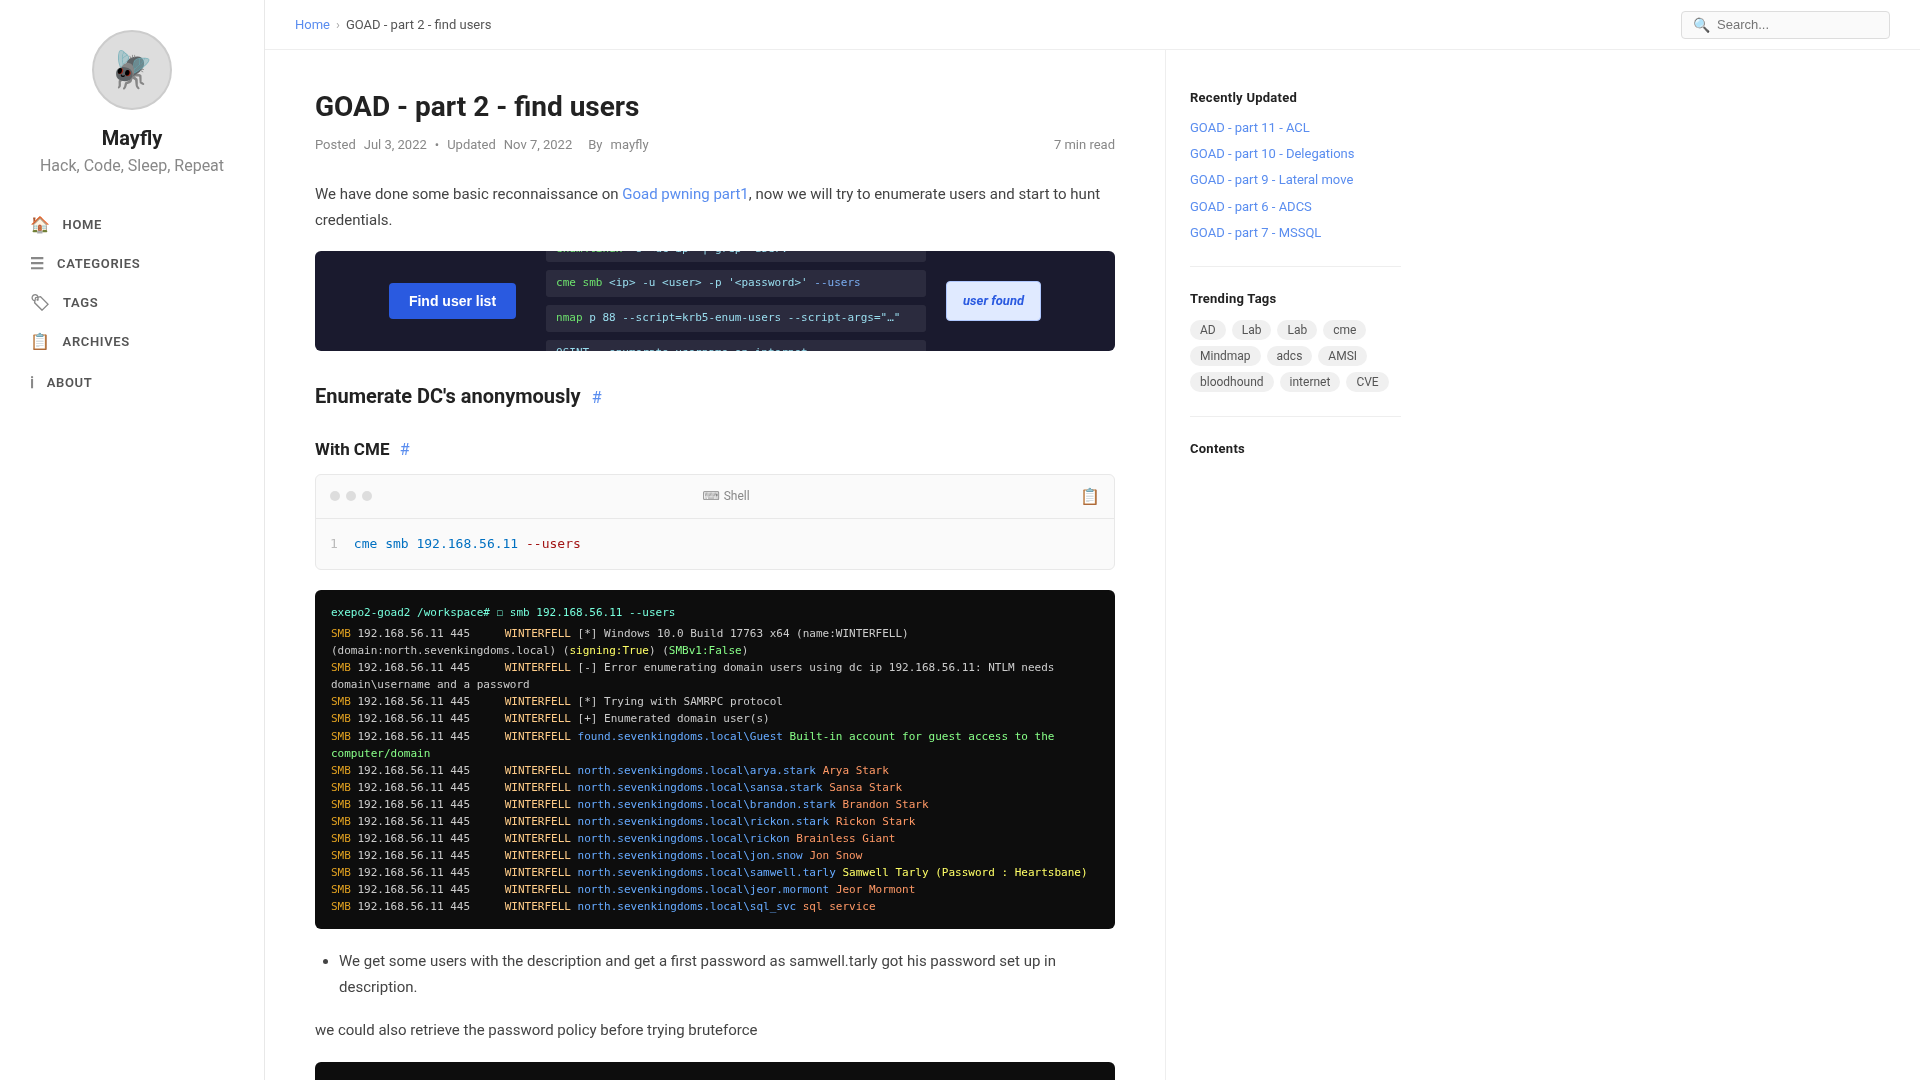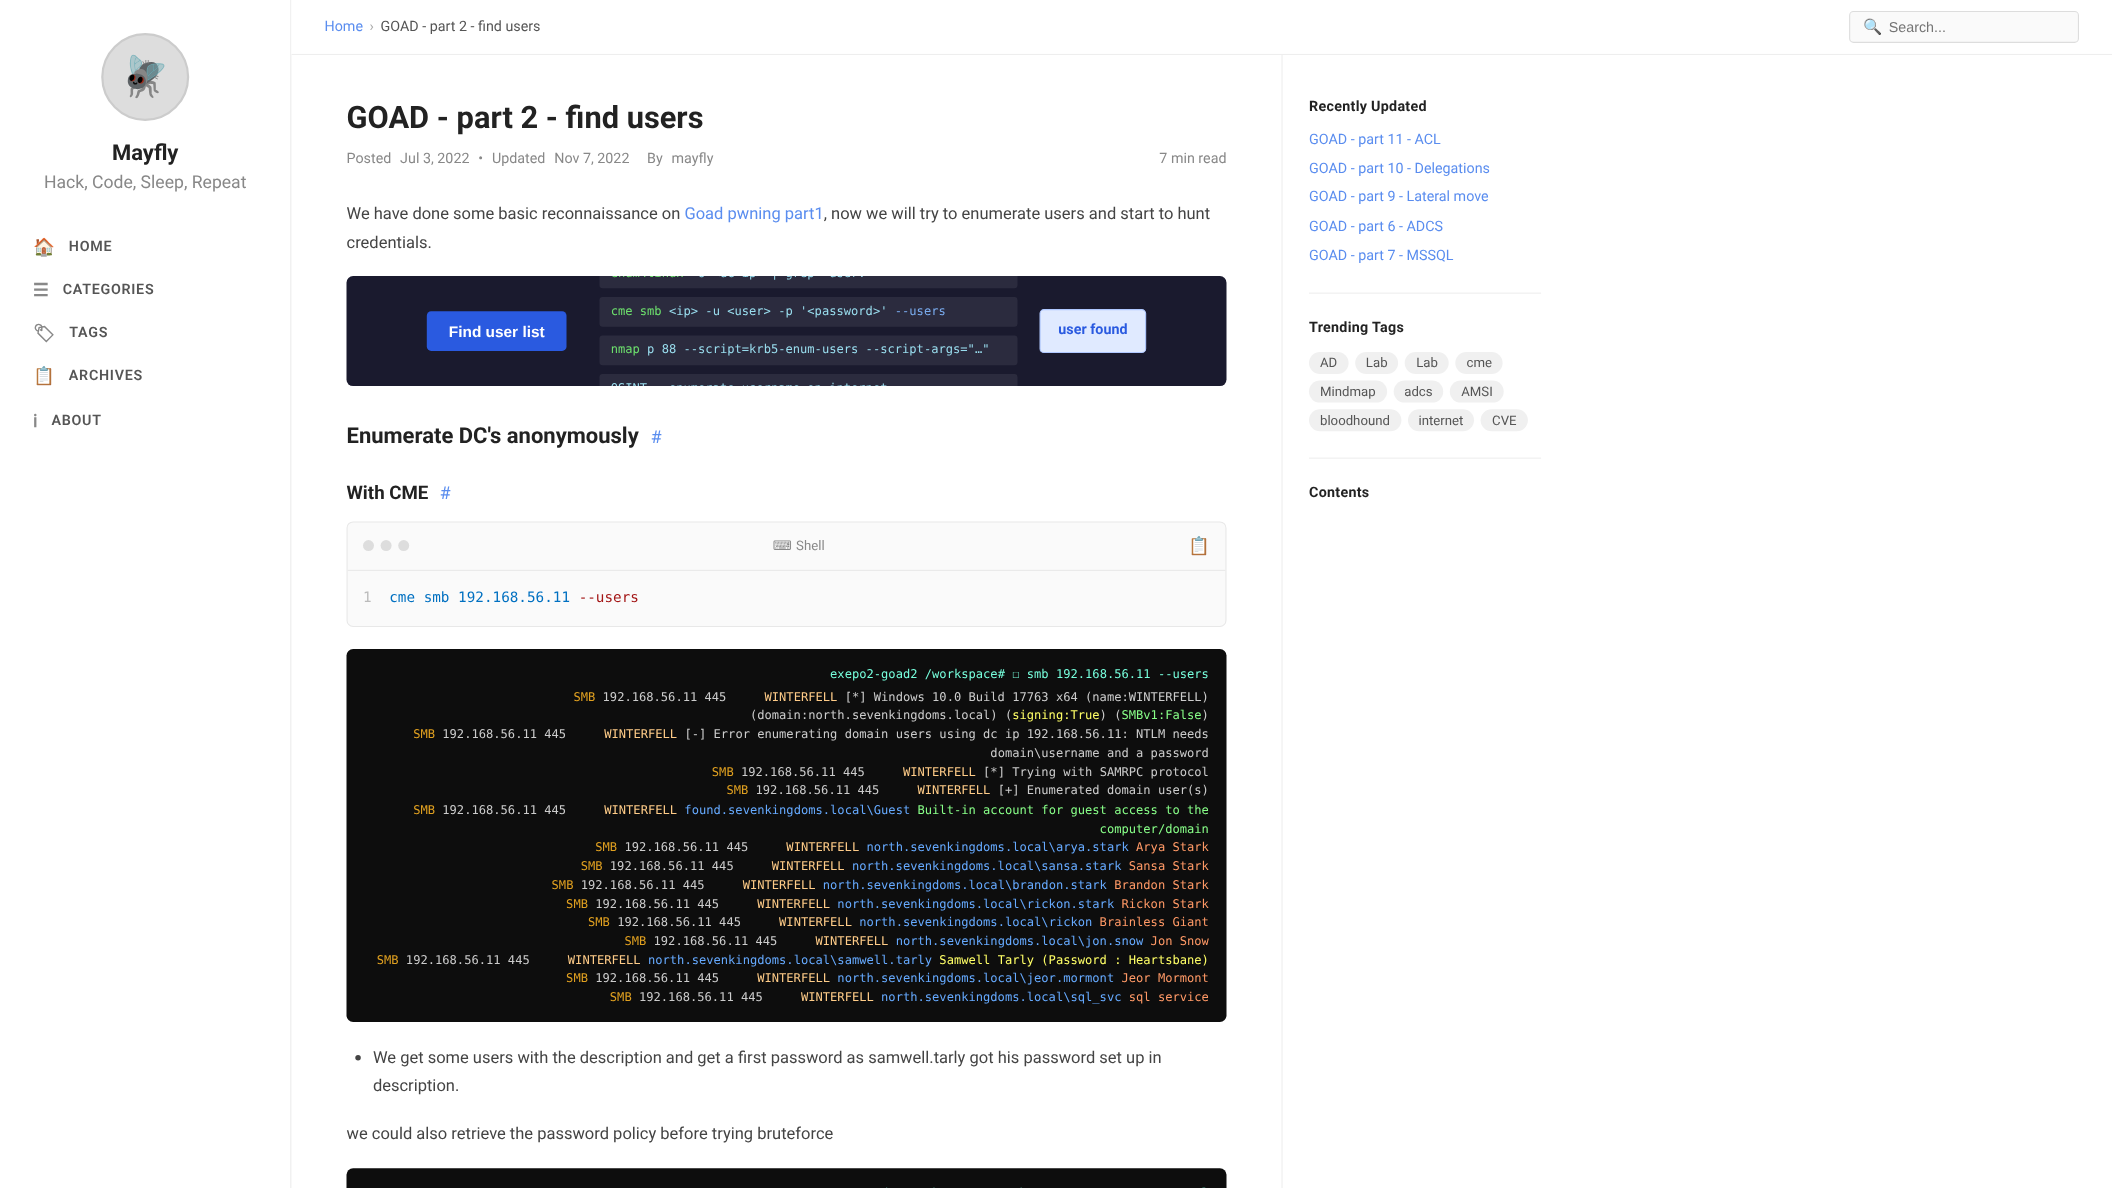--- a/index.html
+++ b/index.html
@@ -125,20 +125,21 @@
       background: rgba(255,255,255,0.08); border-radius: 3px;
       padding: 4px 10px; font-size: 11px; color: #9de; font-family: monospace;
       white-space: nowrap; overflow: hidden;
     }
     .find-user-step span.green { color: #6de06d; }
     .find-user-step span.blue { color: #7aacef; }
     .user-found-badge {
       background: #e0eaff; color: #2a5ae0; font-weight: 700;
       padding: 8px 16px; border-radius: 4px; font-size: 13px; margin-left: 20px;
       border: 1px solid #b0c8ff;
+      font-style: italic;
     }
 
     
     .code-block {
       background: #fafafa; border: 1px solid #e8e8e8; border-radius: 6px;
       margin-bottom: 20px;
     }
     .code-header {
       display: flex; align-items: center; justify-content: space-between;
       padding: 8px 14px; border-bottom: 1px solid #e8e8e8;
@@ -151,21 +152,21 @@
     .code-line-num { color: #bbb; font-size: 13px; font-family: monospace; user-select: none; }
     .code-text { font-family: monospace; font-size: 13px; color: #333; }
     .code-text .kw { color: #0070c1; text-align: center; }
     .code-text .opt { color: #a31515; }
 
     
     .terminal-img {
       width: 100%; border-radius: 6px; background: #0d0d0d;
       padding: 14px 16px; margin-bottom: 20px;
       font-family: monospace; font-size: 11px; color: #ccc;
-      line-height: 1.55; overflow: hidden; text-align: right;
+      line-height: 1.55; overflow: hidden;
     }
     .terminal-img .smb { color: #e0a020; }
     .terminal-img .host { color: #fc8; margin-left: 28px; }
     .terminal-img .user { color: #6af; }
     .terminal-img .name { color: #f96; }
     .terminal-img .note { color: #8f8; }
     .terminal-img .hi { color: #ff6; }
 
     
     ul.article-list { margin-left: 24px; margin-bottom: 18px; }

